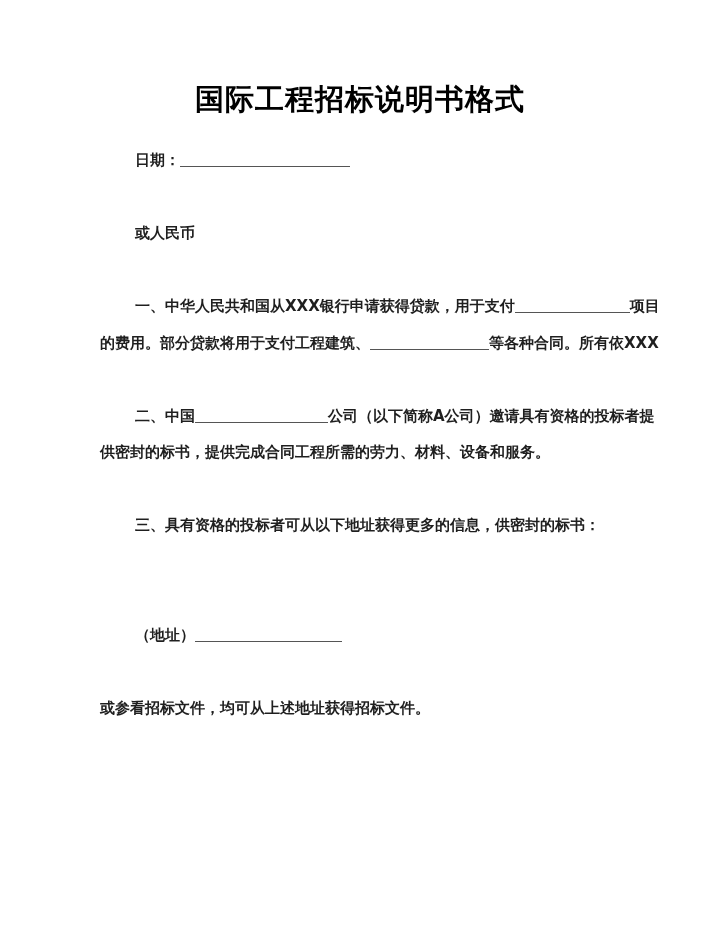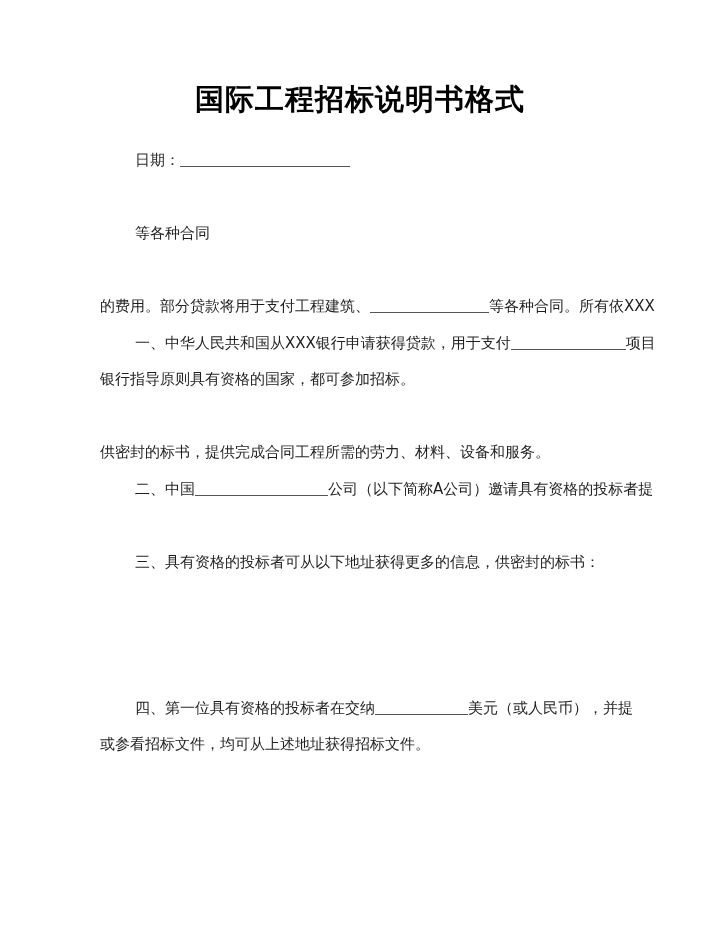--- a/index.html
+++ b/index.html
@@ -33,20 +33,21 @@
     position: absolute;
     top: 142px;
     left: 100px;
     width: 517px;
     font-size: 15px;
   }
   .line {
     height: 36.5px;
     line-height: 36.5px;
     white-space: nowrap;
+    font-weight: bold;
   }
   .line.indent {
     text-indent: 35px;
   }
   .line.fill {
     text-align: justify;
     text-align-last: justify;
   }
   .blank {
     display: inline-block;
@@ -57,29 +58,28 @@
   }
 </style>
 </head>
 <body>
 
 <div class="page">
   <h1 class="doc-title">国际工程招标说明书格式</h1>
   <div class="doc-body">
       <div class="line indent"><span>日期：</span><span class="blank" style="width: 170px;"></span></div>
       <div class="line"></div>
-      <div class="line indent"><span>等各种合同</span></div>
+      <div class="line indent"><span>或人民币</span></div>
       <div class="line"></div>
+      <div class="line indent fill"><span>一、中华人民共和国从XXX银行申请获得贷款，用于支付</span><span class="blank" style="width: 115px;"></span><span>项目</span></div>
       <div class="line fill"><span>的费用。部分贷款将用于支付工程建筑、</span><span class="blank" style="width: 119px;"></span><span>等各种合同。所有依XXX</span></div>
-      <div class="line indent fill"><span>一、中华人民共和国从XXX银行申请获得贷款，用于支付</span><span class="blank" style="width: 115px;"></span><span>项目</span></div>
-      <div class="line"><span>银行指导原则具有资格的国家，都可参加招标。</span></div>
       <div class="line"></div>
+      <div class="line indent fill"><span>二、中国</span><span class="blank" style="width: 133px;"></span><span>公司（以下简称A公司）邀请具有资格的投标者提</span></div>
       <div class="line"><span>供密封的标书，提供完成合同工程所需的劳力、材料、设备和服务。</span></div>
-      <div class="line indent fill"><span>二、中国</span><span class="blank" style="width: 133px;"></span><span>公司（以下简称A公司）邀请具有资格的投标者提</span></div>
       <div class="line"></div>
       <div class="line indent"><span>三、具有资格的投标者可从以下地址获得更多的信息，供密封的标书：</span></div>
       <div class="line"></div>
       <div class="line"></div>
+      <div class="line indent"><span>（地址）</span><span class="blank" style="width: 147px;"></span></div>
       <div class="line"></div>
-      <div class="line indent fill"><span>四、第一位具有资格的投标者在交纳</span><span class="blank" style="width: 93px;"></span><span>美元（或人民币），并提</span></div>
       <div class="line"><span>或参看招标文件，均可从上述地址获得招标文件。</span></div>
     </div>
 </div>
 
 </body></html>

